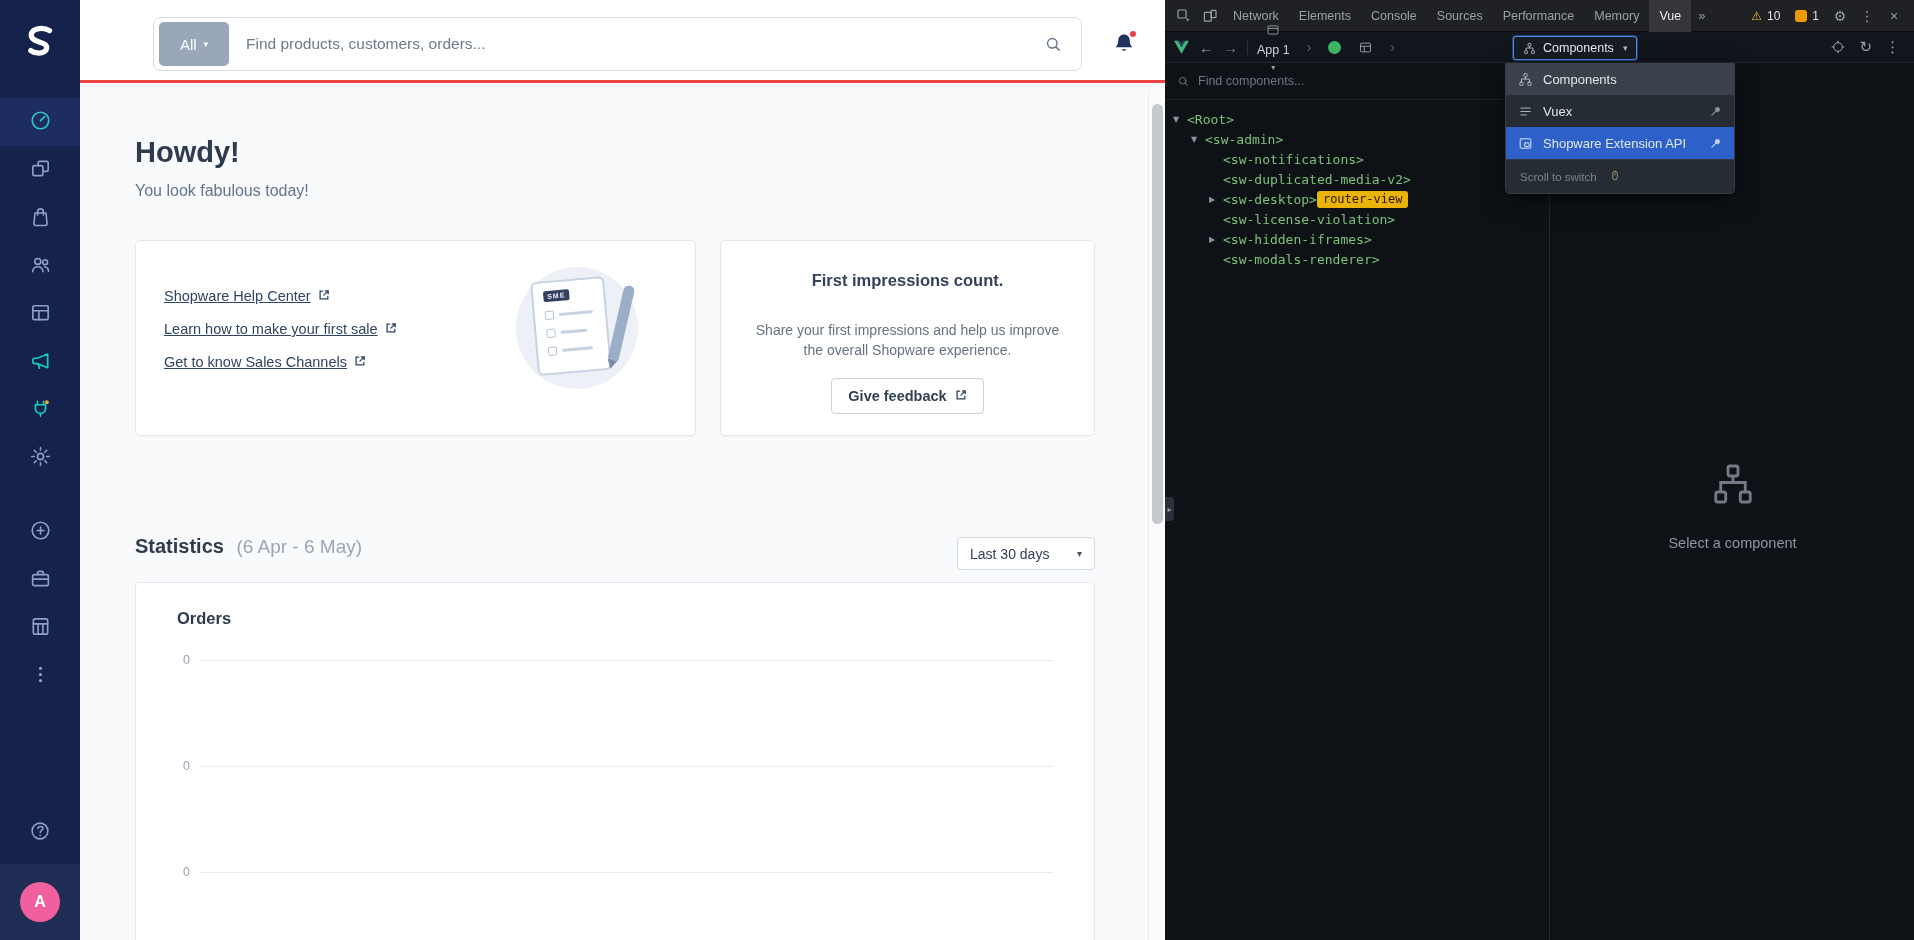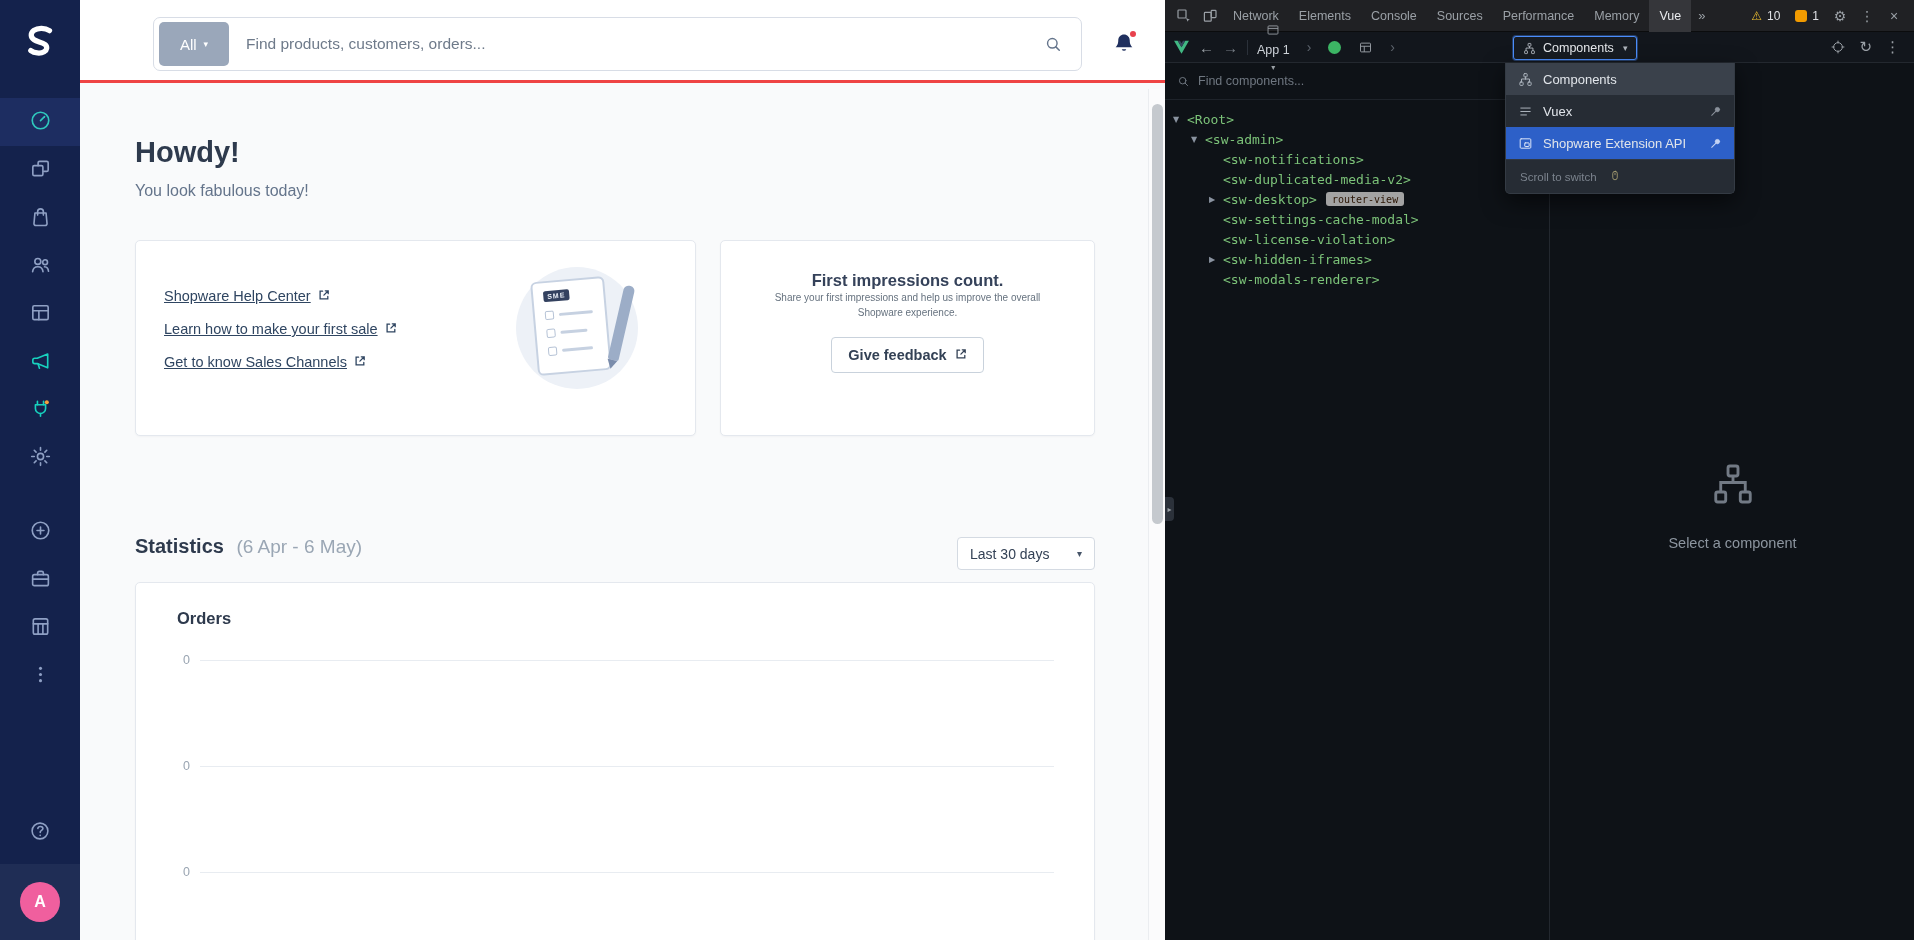--- a/index.html
+++ b/index.html
@@ -52,21 +52,21 @@
   .illus-circle { position:absolute; left:8px; top:4px; width:122px; height:122px; border-radius:50%; background:#edf1f7; }
   .illus-board { position:absolute; left:26px; top:16px; width:74px; height:94px; background:#fff; border:2px solid #c7d2e2; border-radius:6px; transform:rotate(-5deg); }
   .illus-chip { position:absolute; left:10px; top:8px; width:26px; height:11px; background:#33415f; border-radius:2px; color:#e8edf5; font-size:7px; font-weight:700; text-align:center; line-height:11px; letter-spacing:1px; }
   .illus-row { position:absolute; left:10px; height:9px; display:flex; align-items:center; gap:5px; }
   .illus-box { width:9px; height:9px; border:1.5px solid #b6c3d6; border-radius:2px; }
   .illus-line { height:3px; background:#c6d1e1; border-radius:2px; }
   .illus-pencil { position:absolute; left:108px; top:22px; width:11px; height:76px; background:#9cadc7; border-radius:5px 5px 2px 2px; transform:rotate(13deg); }
   .illus-pencil:after { content:""; position:absolute; left:0; bottom:-9px; border-left:5.5px solid transparent; border-right:5.5px solid transparent; border-top:9px solid #7a8cab; }
 
   .card-feedback { left:640px; top:151px; width:375px; height:196px; text-align:center; padding:30px 34px; }
-  .card-feedback p { margin-top:1px; font-size:10px; line-height:1.45; color:#66727f; }
+  .card-feedback p { margin-top:30px; font-size:14px; line-height:1.45; color:#66727f; }
   .fb-btn { margin-top:17px; padding:9px 16px; background:#fff; border:1px solid #c9d2dc; border-radius:4px; font-size:14.5px; font-weight:700; color:#334155; display:inline-flex; align-items:center; gap:8px; cursor:pointer; font-family:inherit; }
   .fb-btn svg { width:12px; height:12px; stroke:#334155; stroke-width:1.3; fill:none; stroke-linecap:round; }
 
   .sw-stats-row { position:absolute; left:55px; top:446px; width:960px; height:36px; }
   .sw-stats-title { font-size:20px; font-weight:700; color:#2e3a4d; }
   .sw-stats-range { font-size:19px; color:#9aa6b4; margin-left:8px; font-weight:400; }
   .sw-range-select { position:absolute; right:0; top:2px; width:138px; height:33px; background:#fff; border:1px solid #d4dae2; border-radius:4px; display:flex; align-items:center; justify-content:space-between; padding:0 12px; font-size:14px; color:#334155; cursor:pointer; }
   .sw-range-select .caret { font-size:10px; color:#475569; }
 
   .sw-orders-card { left:55px; top:493px; width:960px; height:460px; }
@@ -116,21 +116,21 @@
   .dt-left { position:absolute; left:0; top:0; width:385px; height:877px; border-right:1px solid #23282f; }
   .dt-find { height:37px; border-bottom:1px solid #1e232a; display:flex; align-items:center; padding:0 12px; gap:8px; }
   .dt-find svg { width:13px; height:13px; stroke:#6f7781; fill:none; stroke-width:1.8; stroke-linecap:round; flex:none; }
   .dt-find input { background:transparent; border:none; outline:none; color:#c6ccd4; font-size:12.5px; flex:1; font-family:inherit; }
   .dt-find input::placeholder { color:#6f7781; opacity:1; }
   .dt-tree { padding-top:9px; font-family:"DejaVu Sans Mono", monospace; font-size:13px; }
   .trow { height:20px; display:flex; align-items:center; cursor:pointer; white-space:nowrap; }
   .lvl0 { padding-left:8px; } .lvl1 { padding-left:26px; } .lvl2 { padding-left:44px; }
   .tarrow { width:14px; flex:none; font-size:8px; color:#8a93a0; font-family:"DejaVu Sans", sans-serif; }
   .ttag { color:#7cc379; }
-  .tbadge { margin-left:9px; background:#a3a3a3; color:#2b1504; font-size:10px; padding:1.5px 6px; border-radius:3px; }
+  .tbadge { margin-left:0; background:#eab308; color:#2b1504; font-size:12px; padding:1.5px 6px; border-radius:3px; }
   .tbadge:empty { display:none; }
 
   .dt-rightpane { position:absolute; left:386px; top:0; width:363px; height:877px; display:flex; flex-direction:column; align-items:center; }
   .empty-ic { margin-top:398px; }
   .empty-ic svg { width:46px; height:46px; stroke:#727a85; fill:none; stroke-width:1.5; }
   .empty-tx { margin-top:24px; color:#8d96a0; font-size:14.5px; }
 
   .dt-dropdown { position:absolute; left:340px; top:63px; width:230px; background:#262c34; border:1px solid #343b44; border-top:none; border-radius:0 0 5px 5px; box-shadow:0 8px 22px rgba(0,0,0,.55); z-index:50; overflow:hidden; }
   .dd-item { height:32px; display:flex; align-items:center; gap:10px; padding:0 12px; color:#e1e5ea; font-size:13px; cursor:pointer; }
   .dd-item svg { width:15px; height:15px; stroke:#aab2bb; fill:none; stroke-width:1.6; flex:none; stroke-linecap:round; }
@@ -475,24 +475,20 @@
             <span class="tarrow"></span>
             <span class="ttag">&lt;sw-duplicated-media-v2&gt;</span>
           </div>
           <div class="trow lvl2">
             <span class="tarrow">▶</span>
             <span class="ttag">&lt;sw-desktop&gt;</span>
             <span class="tbadge">router-view</span>
           </div>
           <div class="trow lvl2">
             <span class="tarrow"></span>
-            <span class="ttag">&lt;sw-settings-cache-modal&gt;</span>
-          </div>
-          <div class="trow lvl2">
-            <span class="tarrow"></span>
             <span class="ttag">&lt;sw-license-violation&gt;</span>
           </div>
           <div class="trow lvl2">
             <span class="tarrow">▶</span>
             <span class="ttag">&lt;sw-hidden-iframes&gt;</span>
           </div>
           <div class="trow lvl2">
             <span class="tarrow"></span>
             <span class="ttag">&lt;sw-modals-renderer&gt;</span>
           </div>

